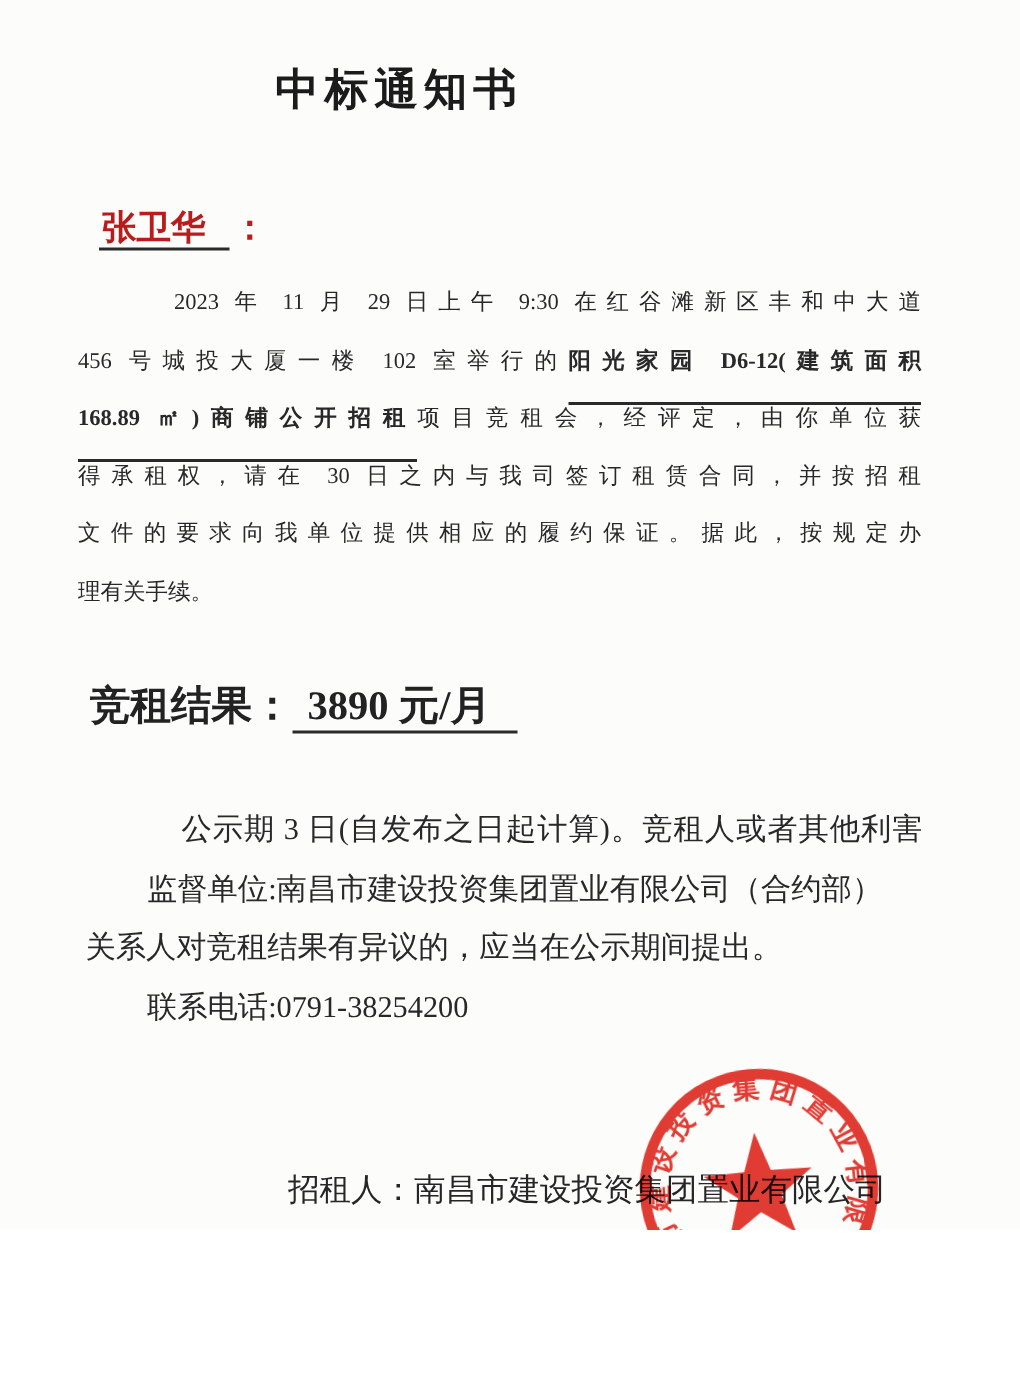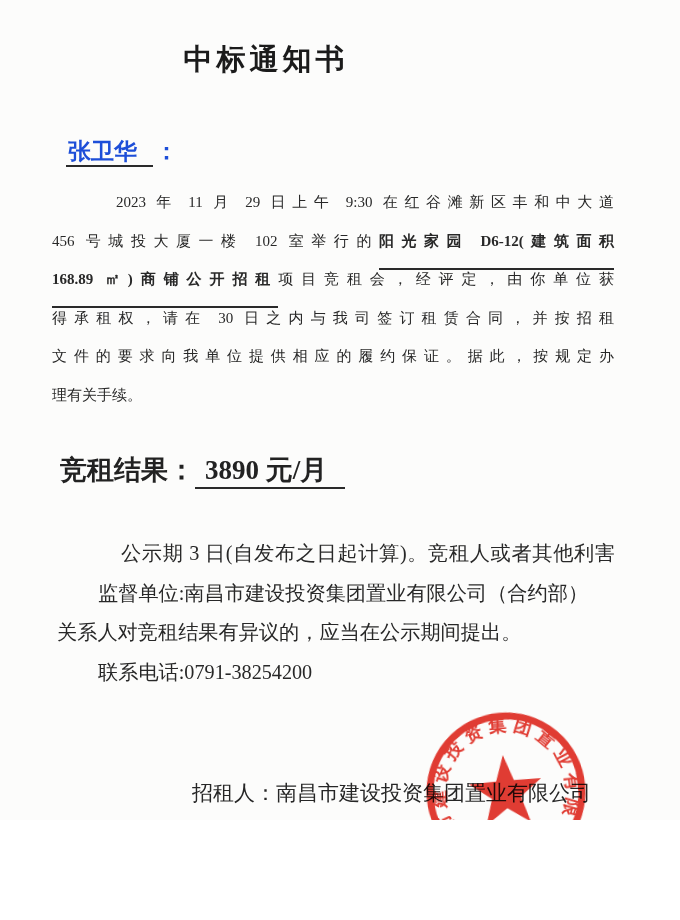--- a/index.html
+++ b/index.html
@@ -9,21 +9,21 @@
     font-family:"Liberation Serif","DejaVu Serif",serif;
     color:#282828;
   }
   .title {
     position:absolute; top:40px; left:0; width:532px; margin:0;
     text-align:center; font-size:29px; font-weight:700;
     letter-spacing:4px; color:#1b1b1b;
   }
   .salutation {
     position:absolute; top:136px; left:66px;
-    font-size:23px; font-weight:700; color:#1d4ed8;
+    font-size:23px; font-weight:700; color:#b91c1c;
   }
   .salutation .name { border-bottom:2px solid #2a2a2a; padding:0 16px 1px 2px; }
   .salutation .colon { margin-left:2px; }
 
   .bodyblock {
     position:absolute; top:183px; left:52px; width:562px;
     font-size:15px;
   }
   .bline { height:38.5px; line-height:38.5px; text-align:justify; text-align-last:justify; }
   .bline.lastline { text-align-last:left; }

